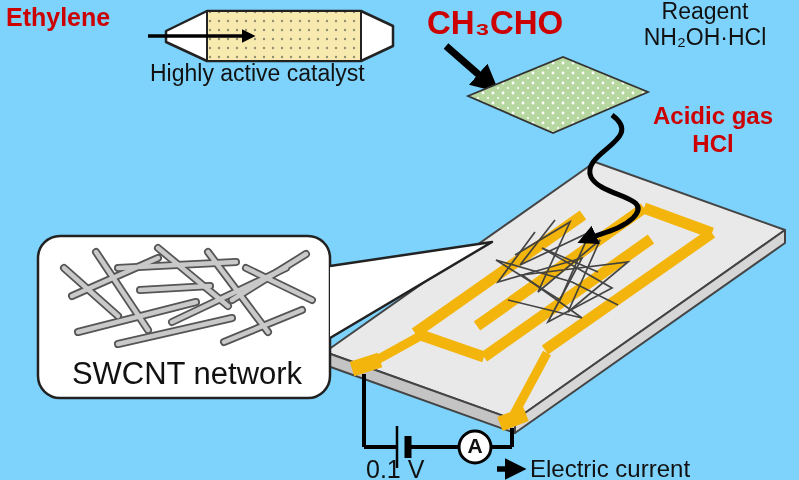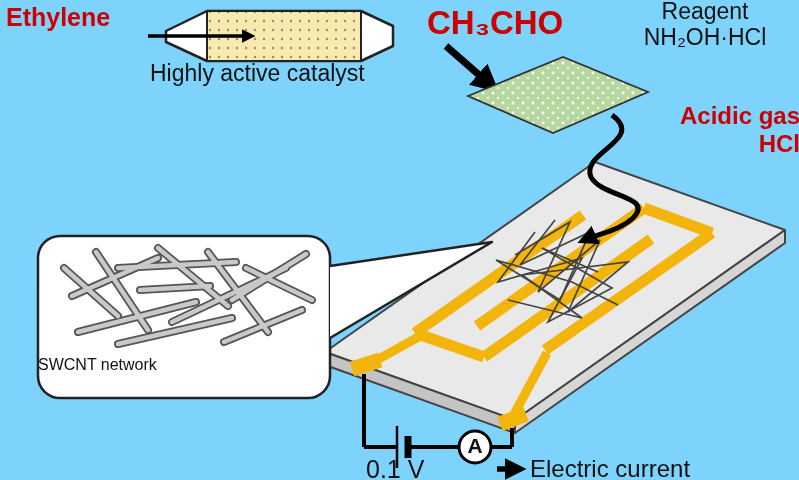--- a/index.html
+++ b/index.html
@@ -6,22 +6,22 @@
   .stage{position:relative;width:799px;height:480px;background:#7dd3fc;overflow:hidden;
          font-family:"Liberation Sans",sans-serif;}
   .stage svg{position:absolute;left:0;top:0;}
   .lbl{position:absolute;white-space:nowrap;color:#111111;}
   .lbl span{display:block;}
   .red{color:#cc0000;font-weight:bold;}
   .eth{left:6px;top:2px;font-size:25px;line-height:30px;}
   .cat{left:150px;top:60px;width:304px;text-align:left;font-size:23px;line-height:26px;}
   .ald{left:427px;top:4px;font-size:33px;}
   .rea{left:612px;top:-2px;width:186px;text-align:center;font-size:23px;line-height:26px;}
-  .aci{left:626px;top:102px;width:174px;text-align:right;font-size:24px;line-height:28px;}
-  .swc{left:38px;top:356px;width:286px;text-align:left;font-size:16px;}
+  .aci{left:626px;top:102px;width:174px;text-align:center;font-size:24px;line-height:28px;}
+  .swc{left:44px;top:356px;width:286px;text-align:center;font-size:31px;}
   .vol{left:366px;top:455px;font-size:25px;}
   .amm{left:462px;top:434px;width:26px;text-align:center;font-size:21px;font-weight:bold;}
   .cur{left:530px;top:455px;font-size:24px;}
 </style>
 </head>
 <body>
 
 <div class="stage">
 
   <svg width="799" height="480" viewBox="0 0 799 480">

